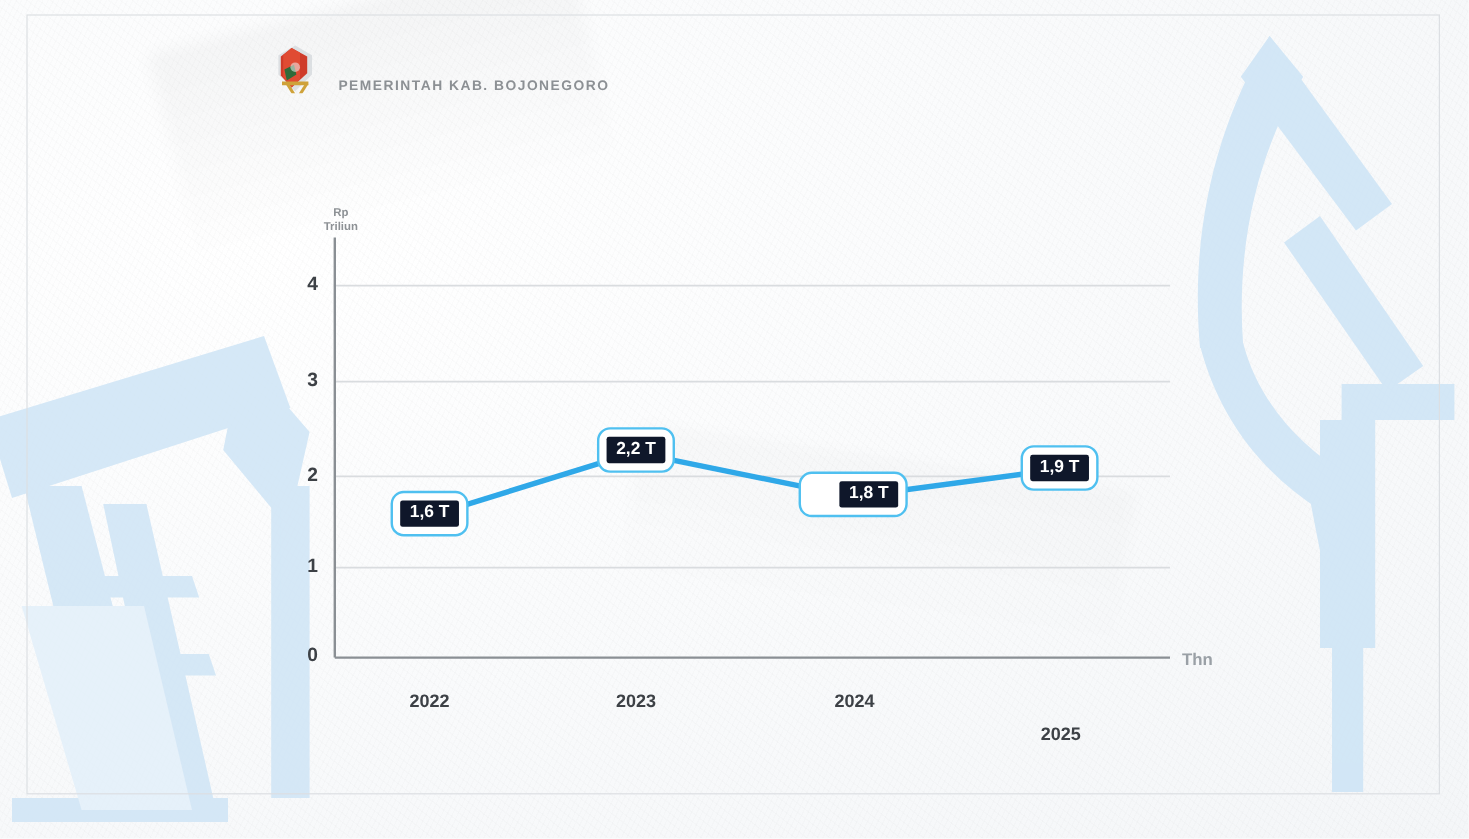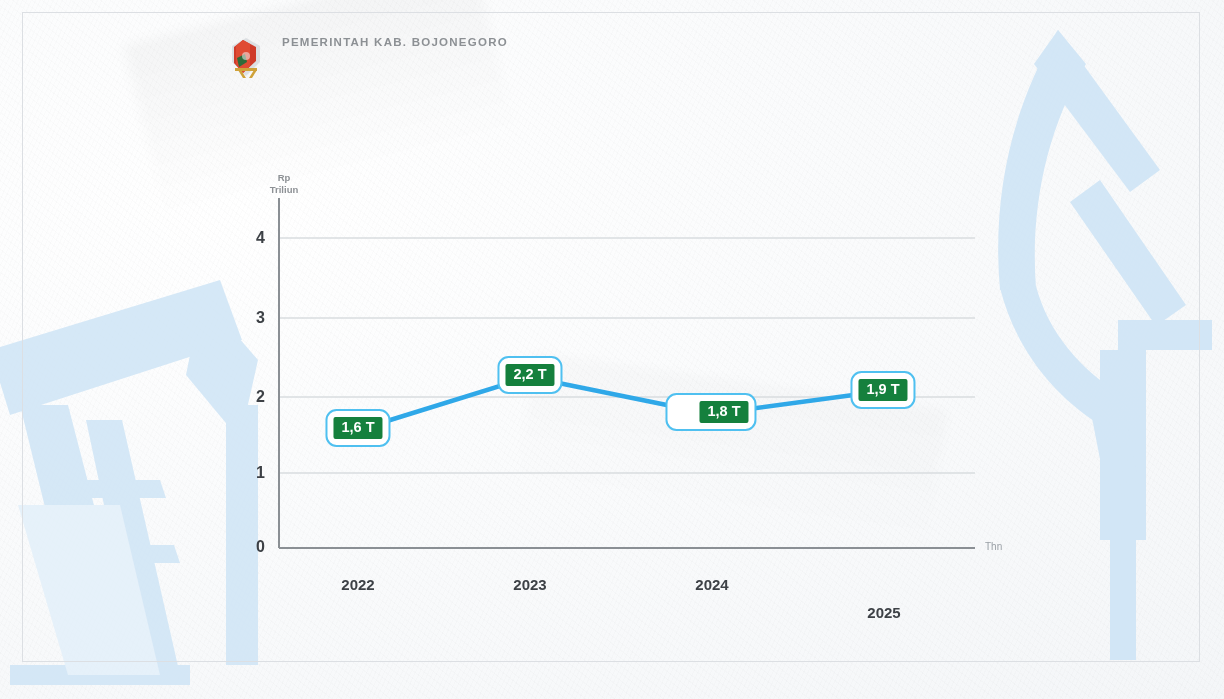--- a/index.html
+++ b/index.html
@@ -57,21 +57,21 @@
     pointer-events: none;
   }
   .wm svg { display: block; }
 
   
   .header {
     position: absolute;
     left: 228px;
     top: 36px;
     display: flex;
-    align-items: flex-start;
+    align-items: flex-end;
     gap: 18px;
   }
   .logo {
     width: 36px;
     height: 42px;
     position: relative;
   }
   .org-name {
     font-size: 11.5px;
     font-weight: bold;
@@ -108,22 +108,22 @@
     text-align: center;
     font-size: 9.5px;
     font-weight: bold;
     color: #8d9195;
     line-height: 12px;
   }
   .x-unit {
     position: absolute;
     left: 968px;
     top: 541px;
-    font-size: 10px;
-    font-weight: normal;
+    font-size: 14px;
+    font-weight: bold;
     color: #9aa0a6;
   }
 
   .ytick {
     position: absolute;
     width: 36px;
     text-align: right;
     font-size: 16px;
     font-weight: bold;
     color: #3d4146;
@@ -143,21 +143,21 @@
     position: absolute;
     transform: translate(-50%, -50%);
     background: #ffffff;
     border: 2px solid #4fc0f0;
     border-radius: 11px;
     padding: 6px;
     box-sizing: border-box;
     z-index: 6;
   }
   .badge-inner {
-    background: #15803d;
+    background: #0f172a;
     color: #ffffff;
     font-size: 14.5px;
     font-weight: bold;
     padding: 3px 8px 4px 8px;
     border-radius: 2px;
     white-space: nowrap;
     line-height: 15px;
   }
 </style>
 </head>

